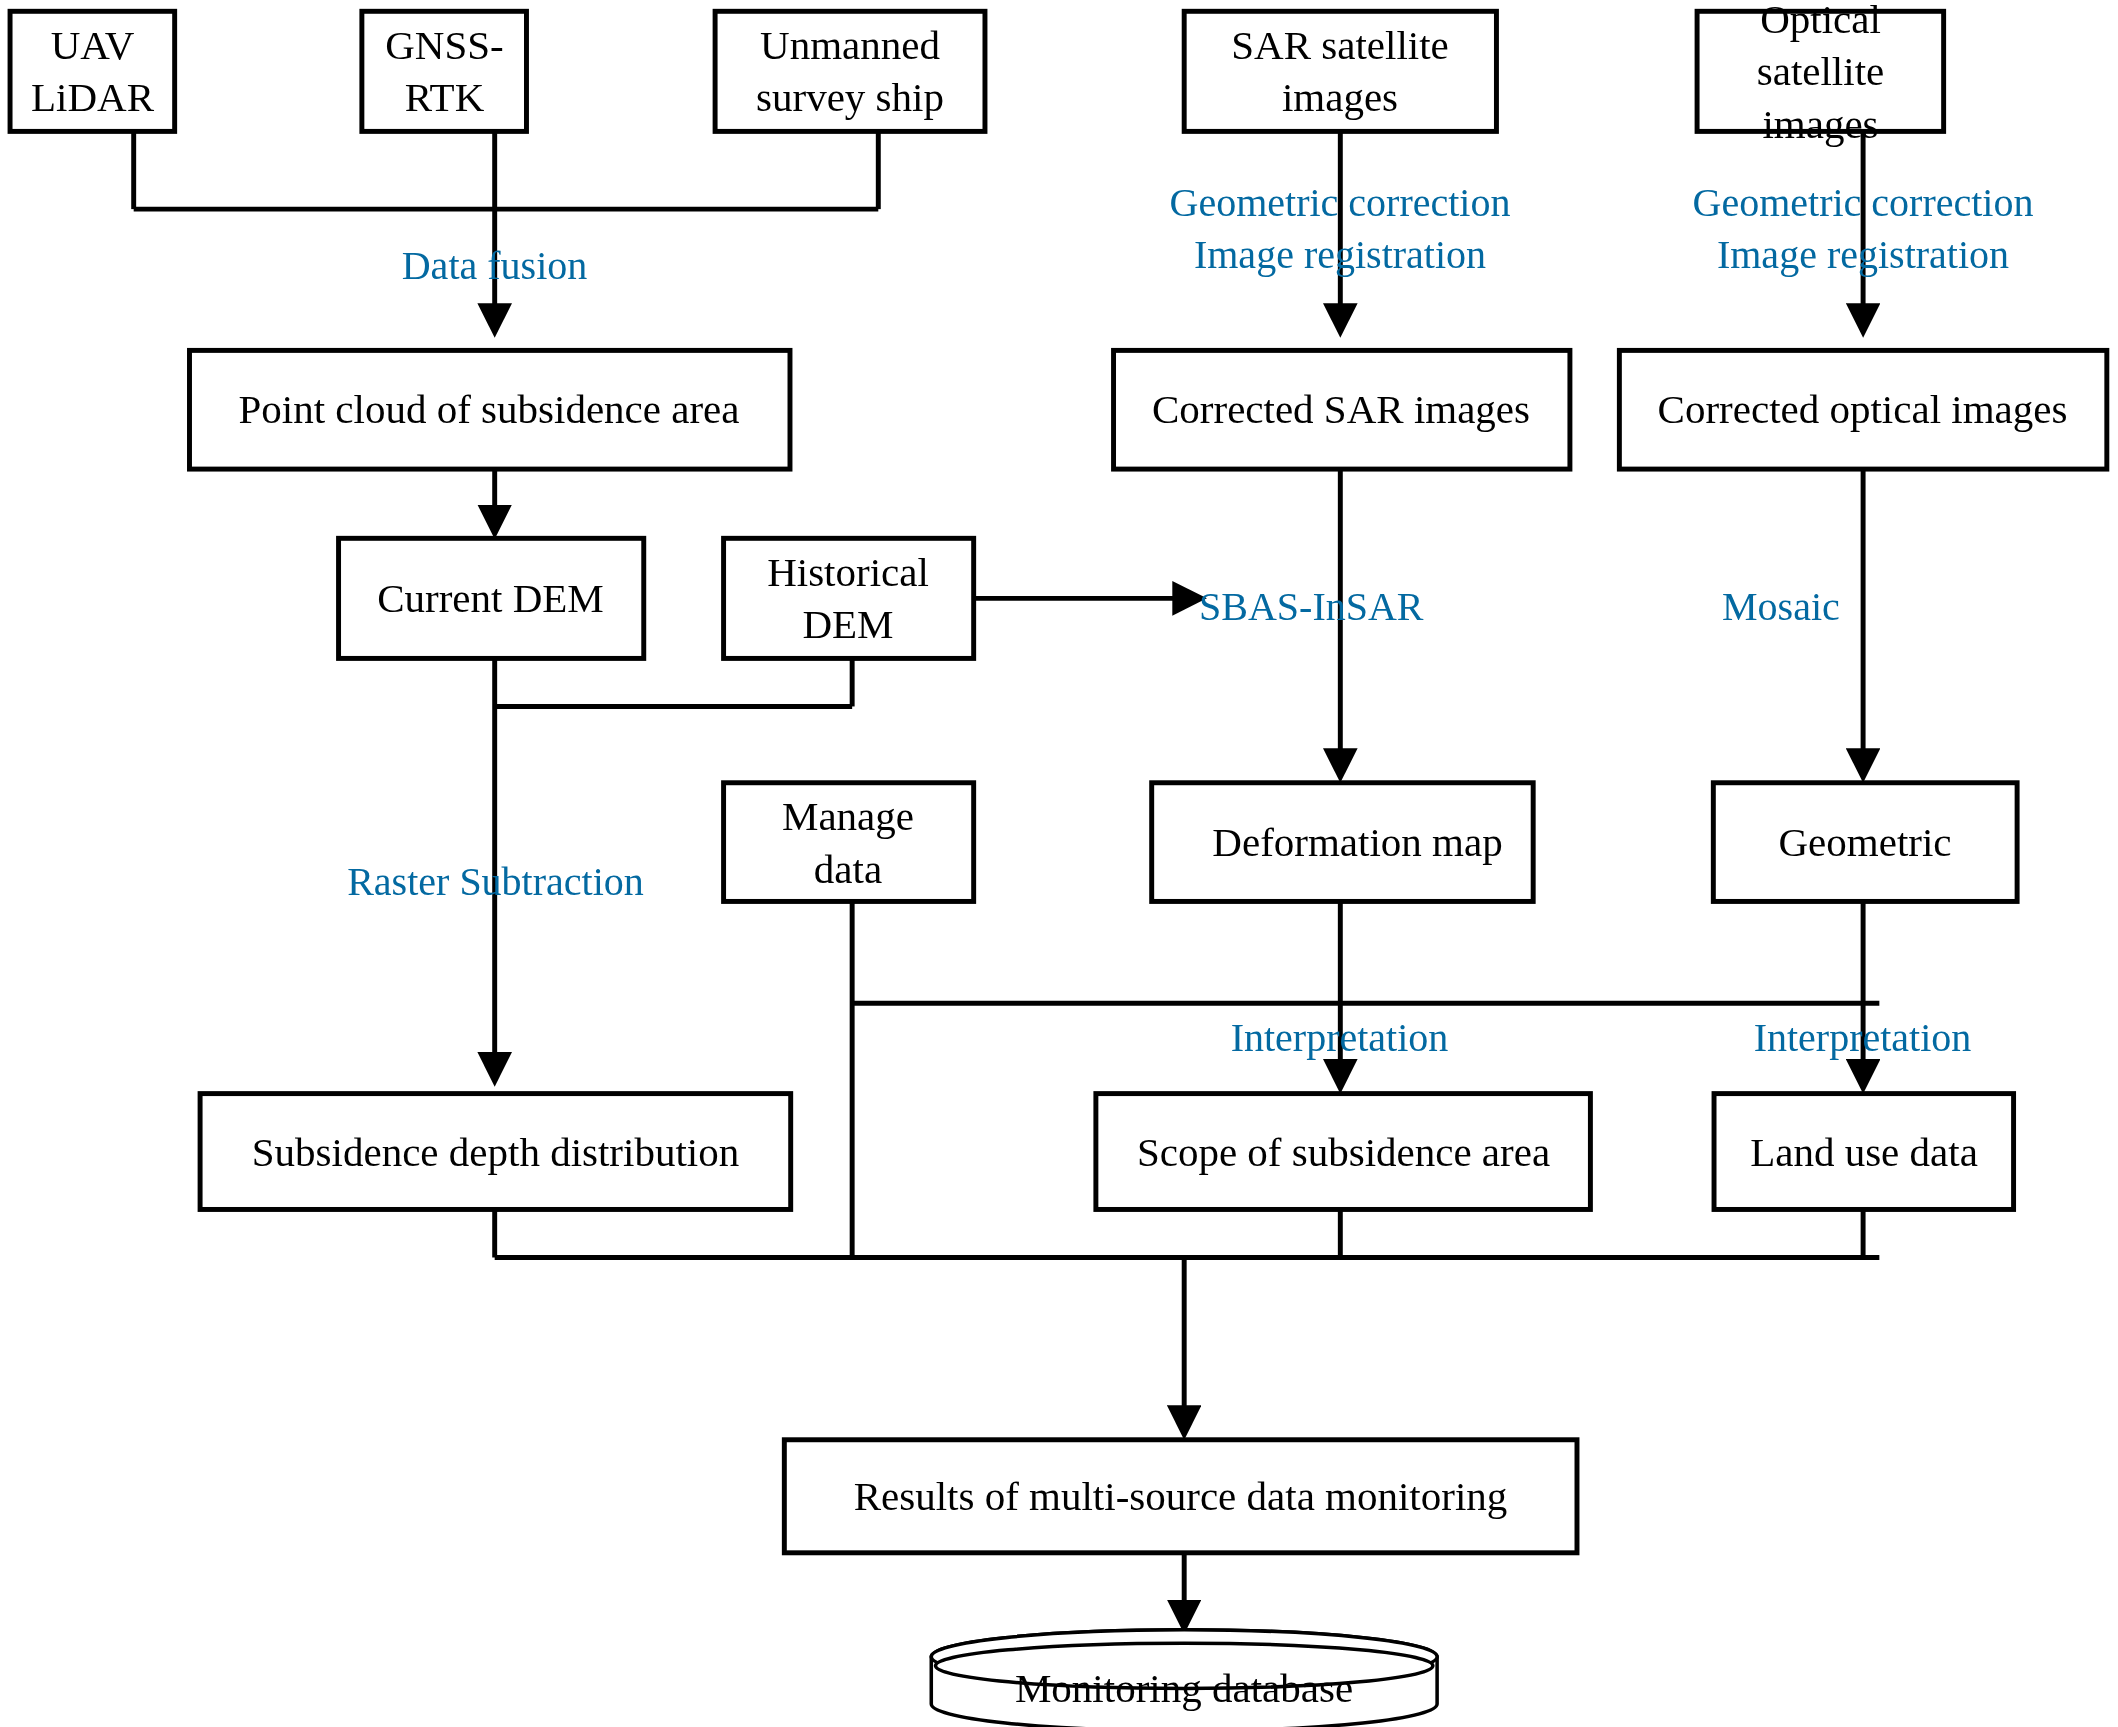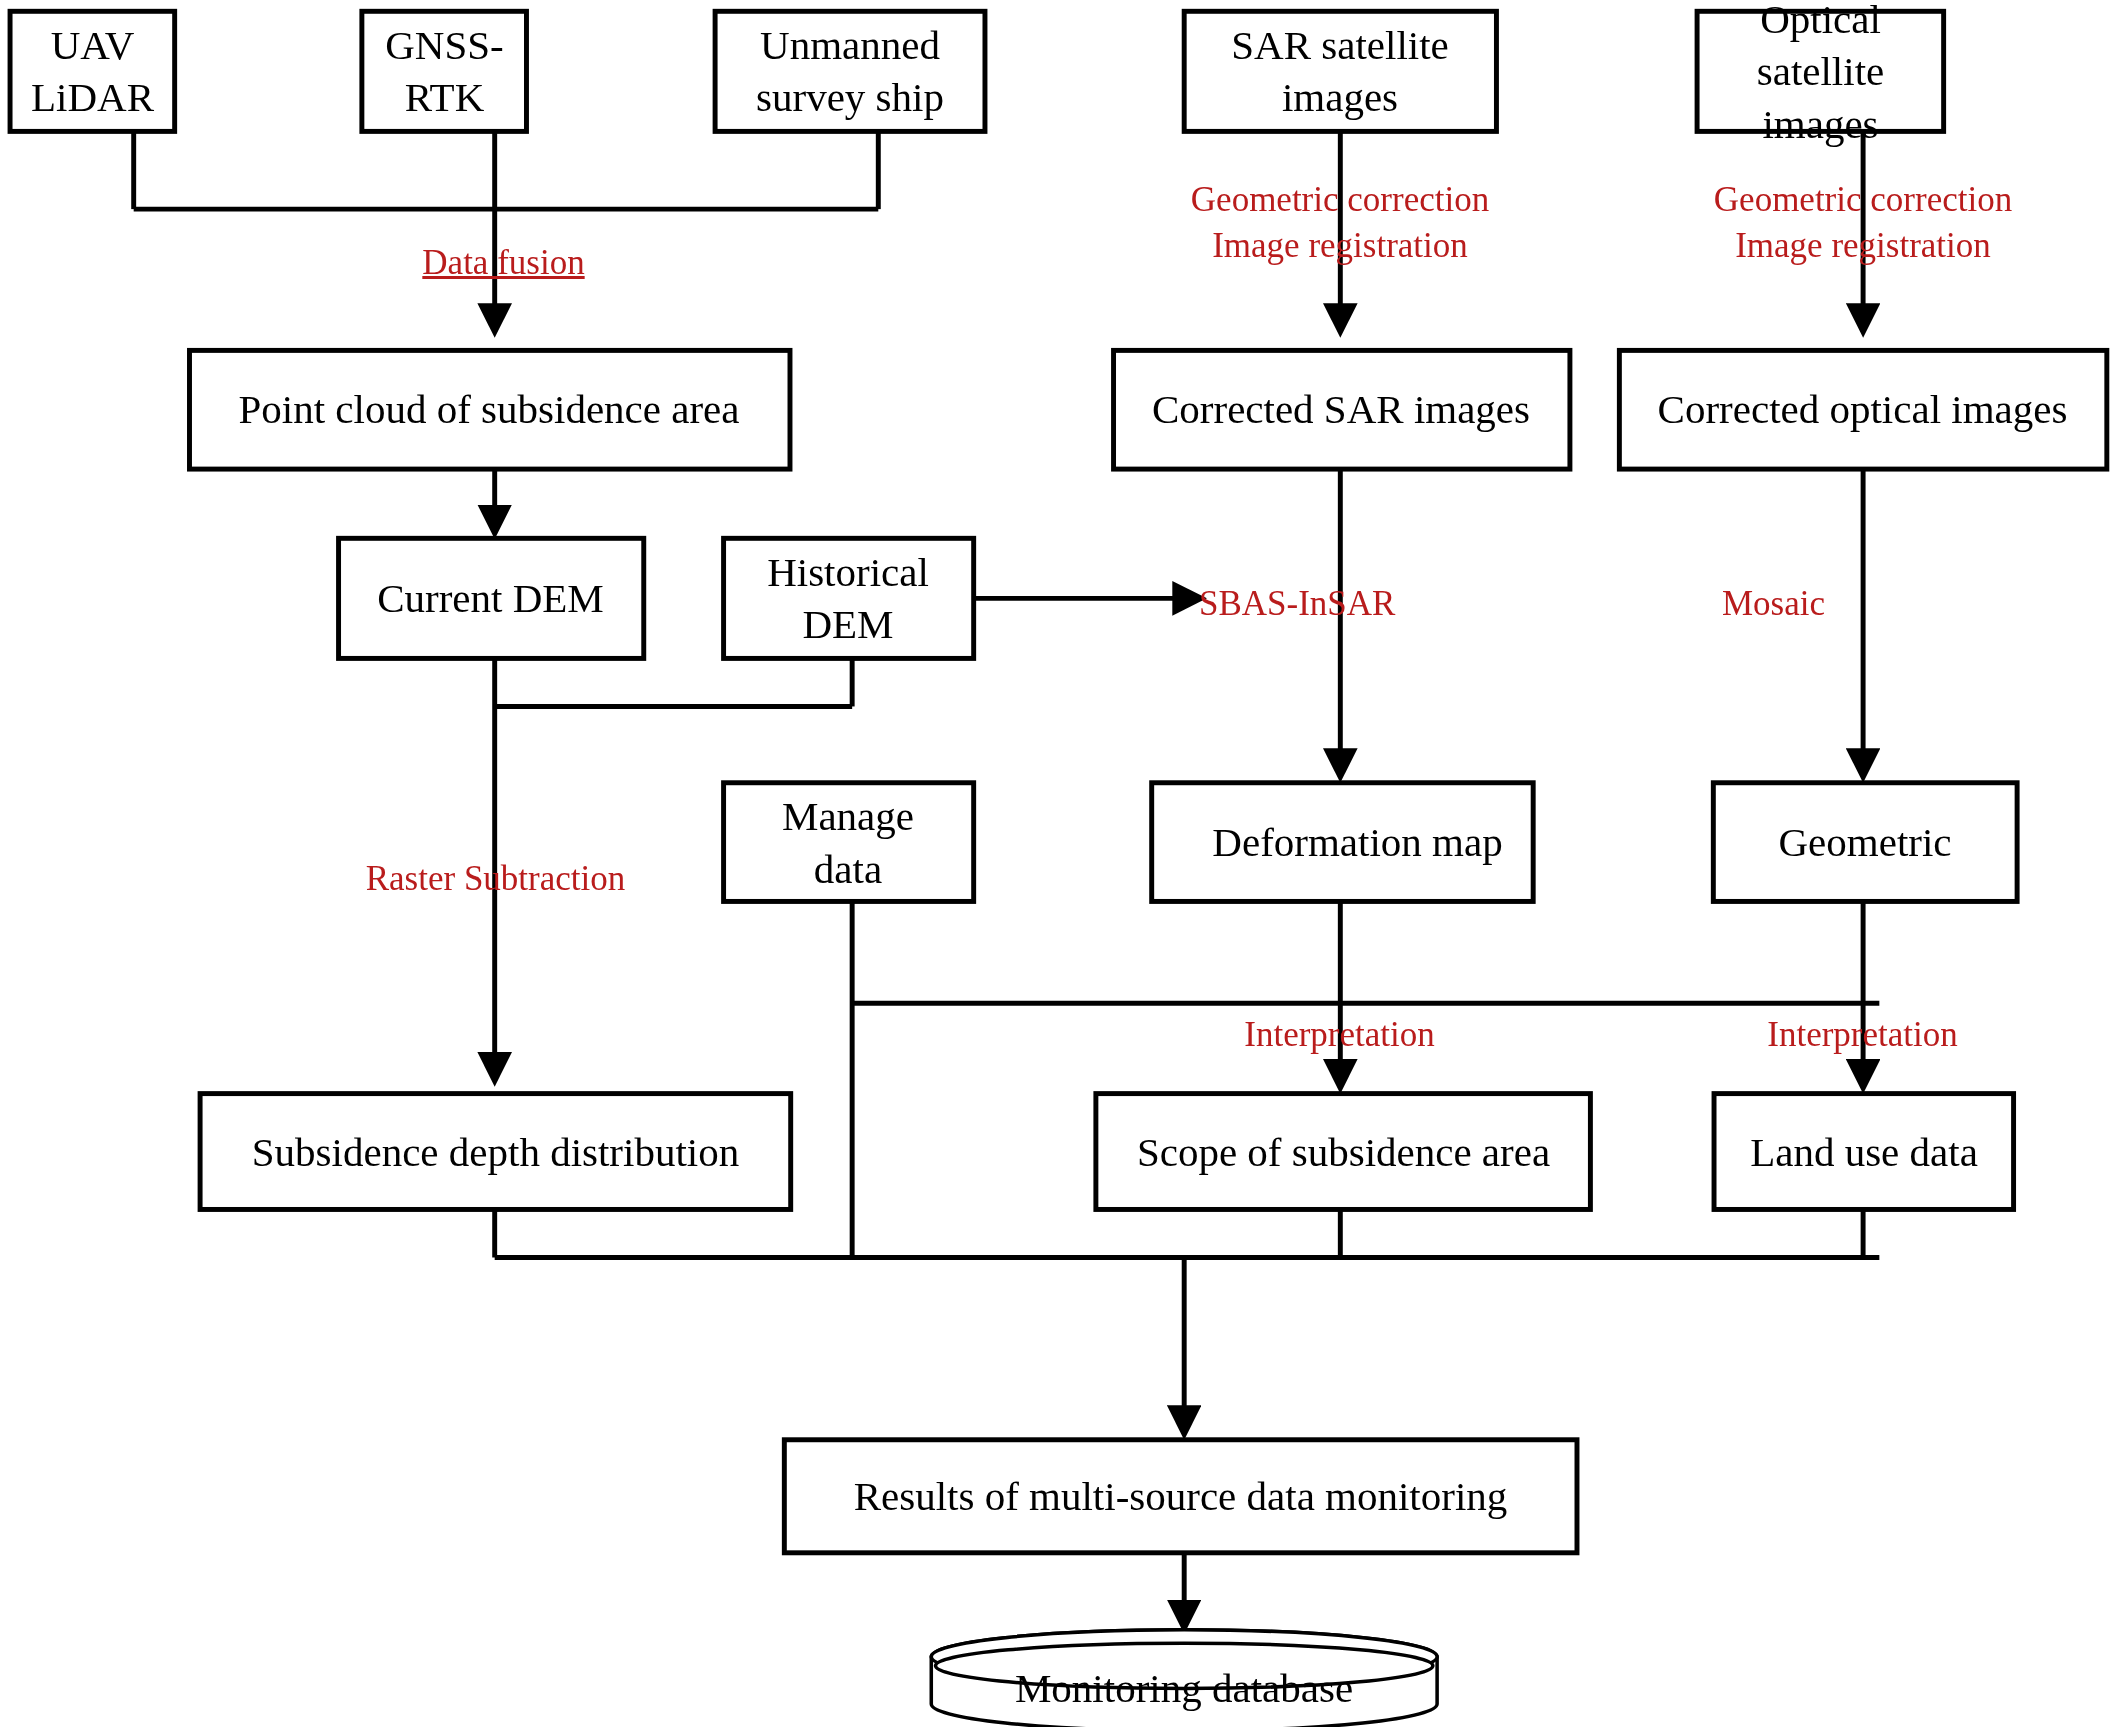--- a/index.html
+++ b/index.html
@@ -45,23 +45,23 @@
     text-align: center;
     color: #000000;
     font-family: "Liberation Serif", "DejaVu Serif", serif;
     font-size: 41px;
     line-height: 1.28;
     white-space: pre-line;
     pointer-events: none;
   }
   .edge-label {
     position: absolute;
-    color: #b91c1c;
+    color: #0369a1;
     font-family: "Liberation Serif", "DejaVu Serif", serif;
-    font-size: 35px;
+    font-size: 40px;
     line-height: 1.3;
     text-align: center;
     white-space: pre-line;
   }
 </style>
 </head>
 <body>
 
 <div id="stage">
 
@@ -176,21 +176,21 @@
   <div class="node-label" style="left:200px; top:1094px; width:591px; height:116px;">Subsidence depth distribution</div>
 
   <div class="node-label" style="left:1096px; top:1094px; width:495px; height:116px;">Scope of subsidence area</div>
 
   <div class="node-label" style="left:1714px; top:1094px; width:300px; height:116px;">Land use data</div>
 
   <div class="node-label" style="left:784px; top:1440px; width:793px; height:113px;">Results of multi-source data monitoring</div>
 
   <div class="node-label" style="left:931px; top:1646px; width:506px; height:85px;">Monitoring database</div>
 
-  <div class="edge-label" style="left:327px; top:240px; width:353px;text-decoration:underline;">Data fusion</div>
+  <div class="edge-label" style="left:318px; top:240px; width:353px;">Data fusion</div>
 
   <div class="edge-label" style="left:1128px; top:177px; width:424px;">Geometric correction
 Image registration</div>
 
   <div class="edge-label" style="left:1651px; top:177px; width:424px;">Geometric correction
 Image registration</div>
 
   <div class="edge-label" style="left:1199px; top:581px; width:283px; text-align:left;">SBAS-InSAR</div>
 
   <div class="edge-label" style="left:1722px; top:581px; width:283px; text-align:left;">Mosaic</div>

